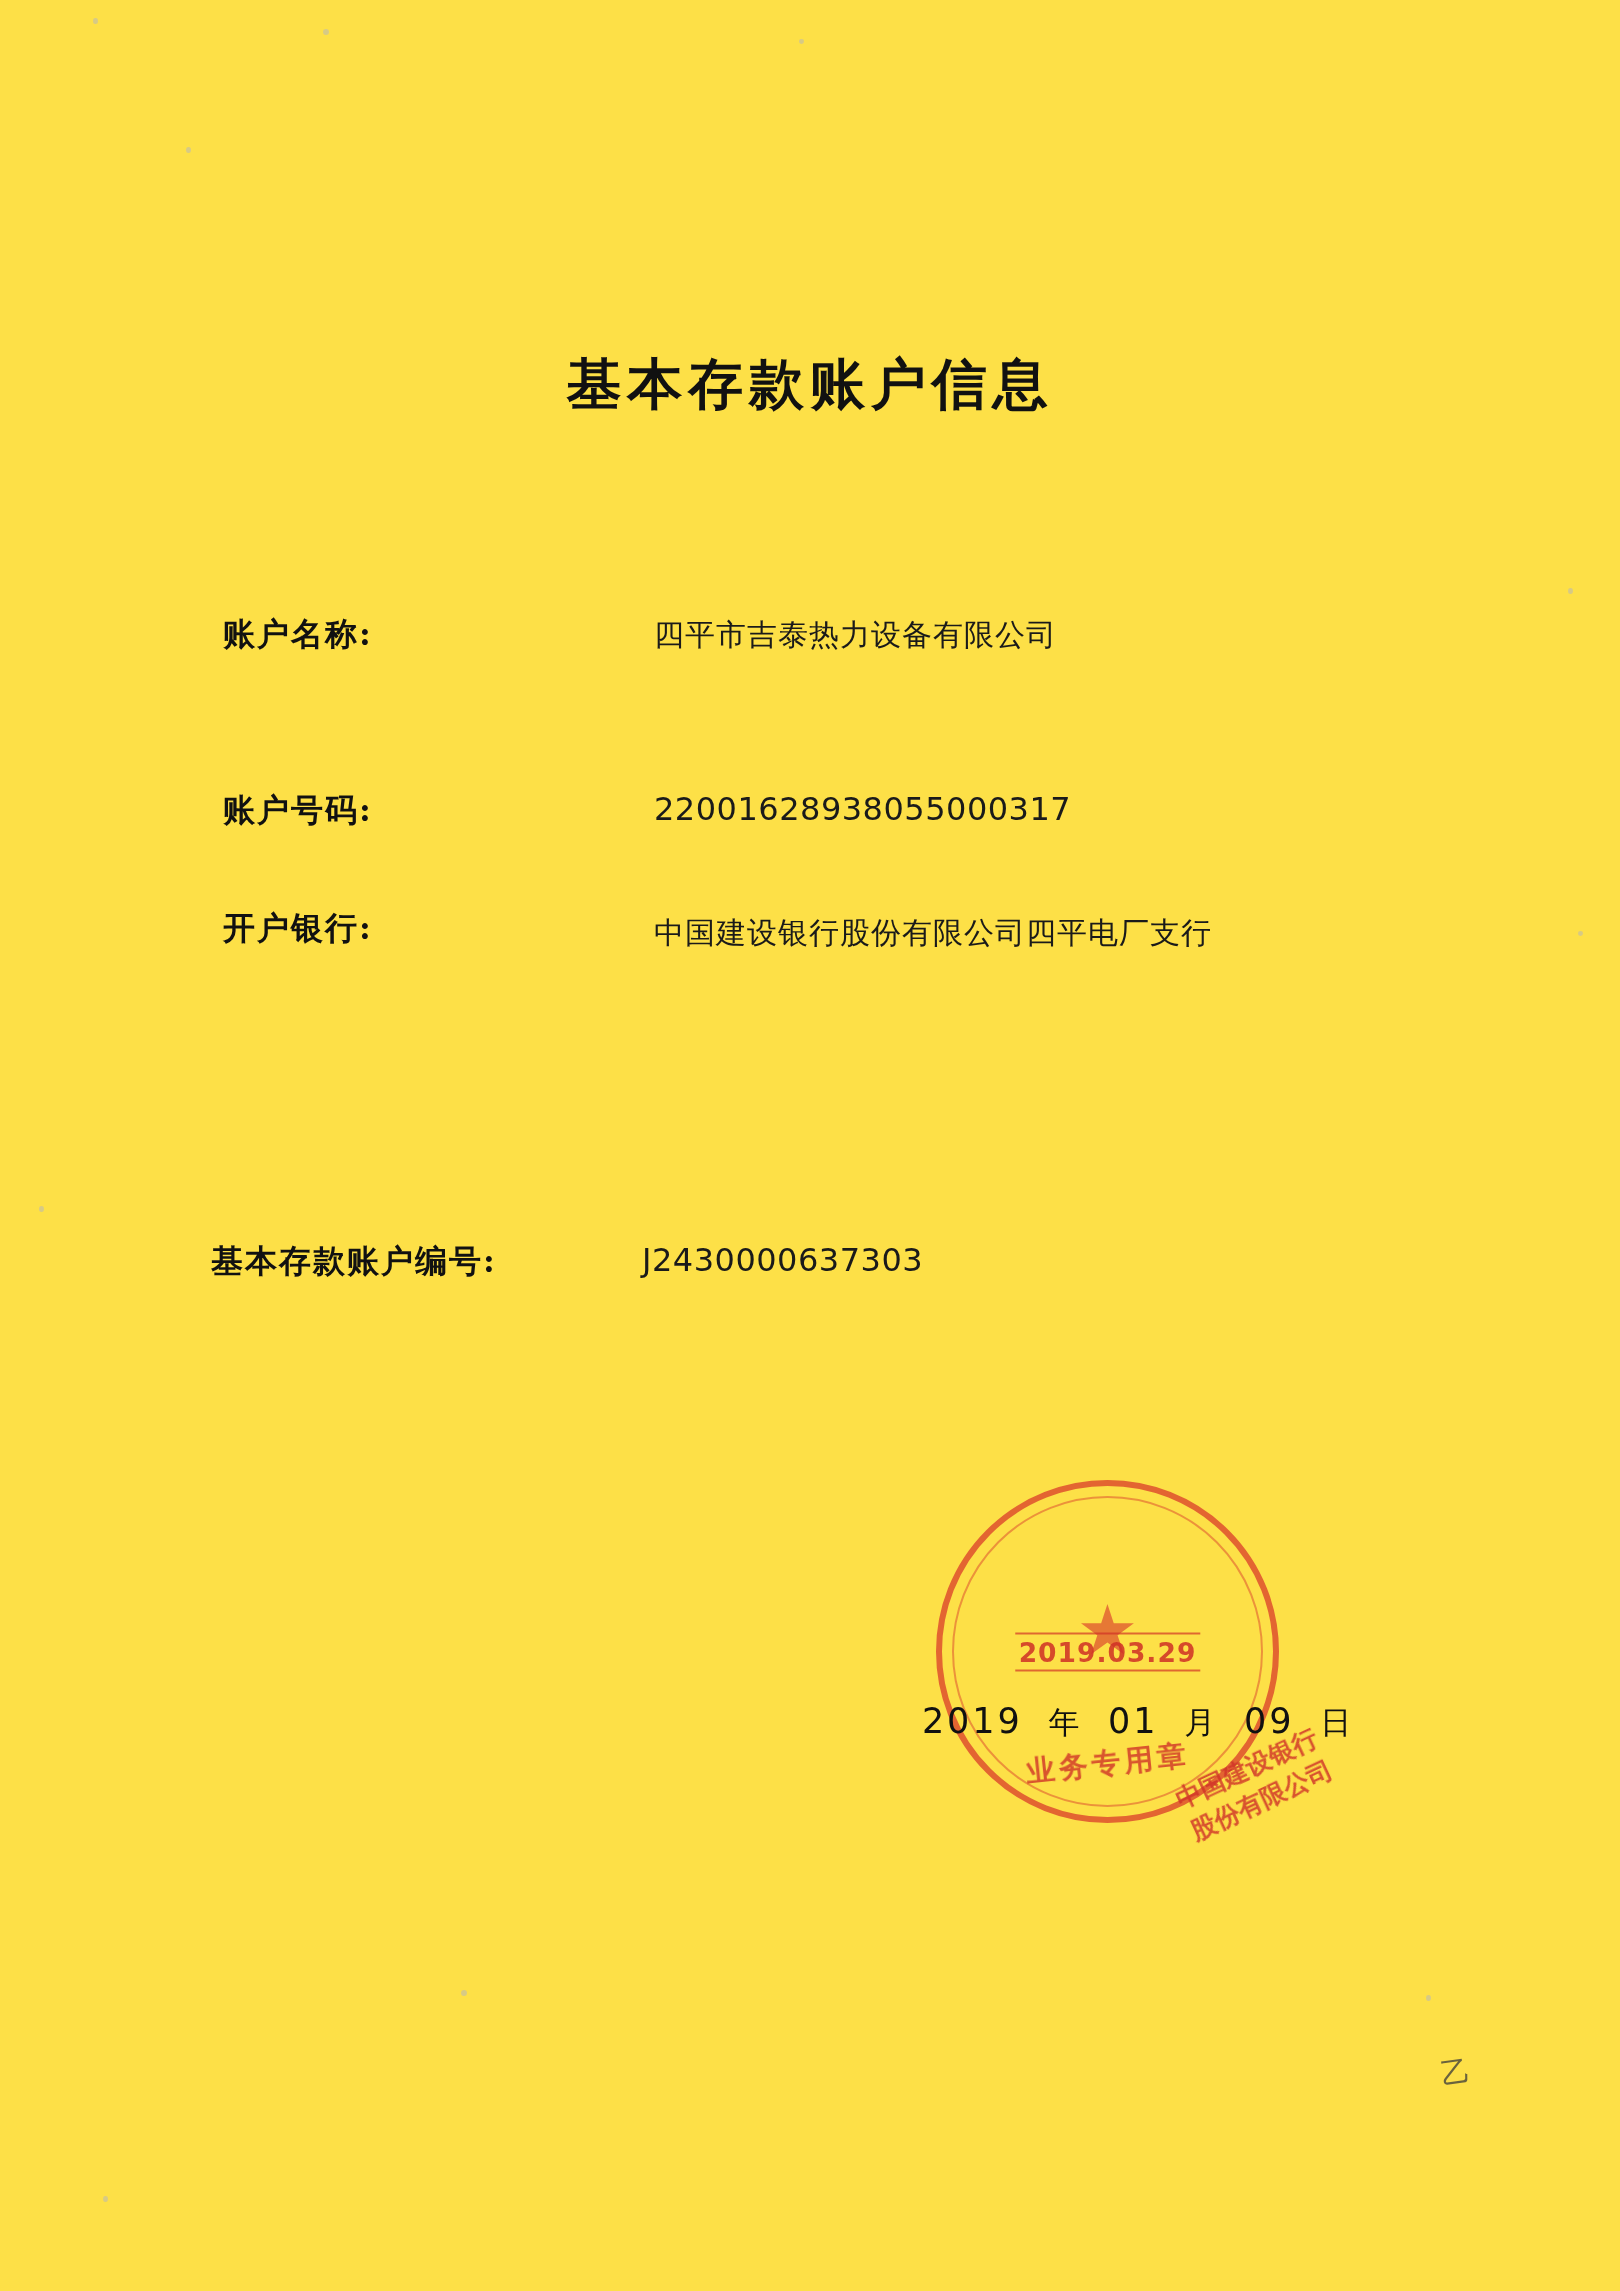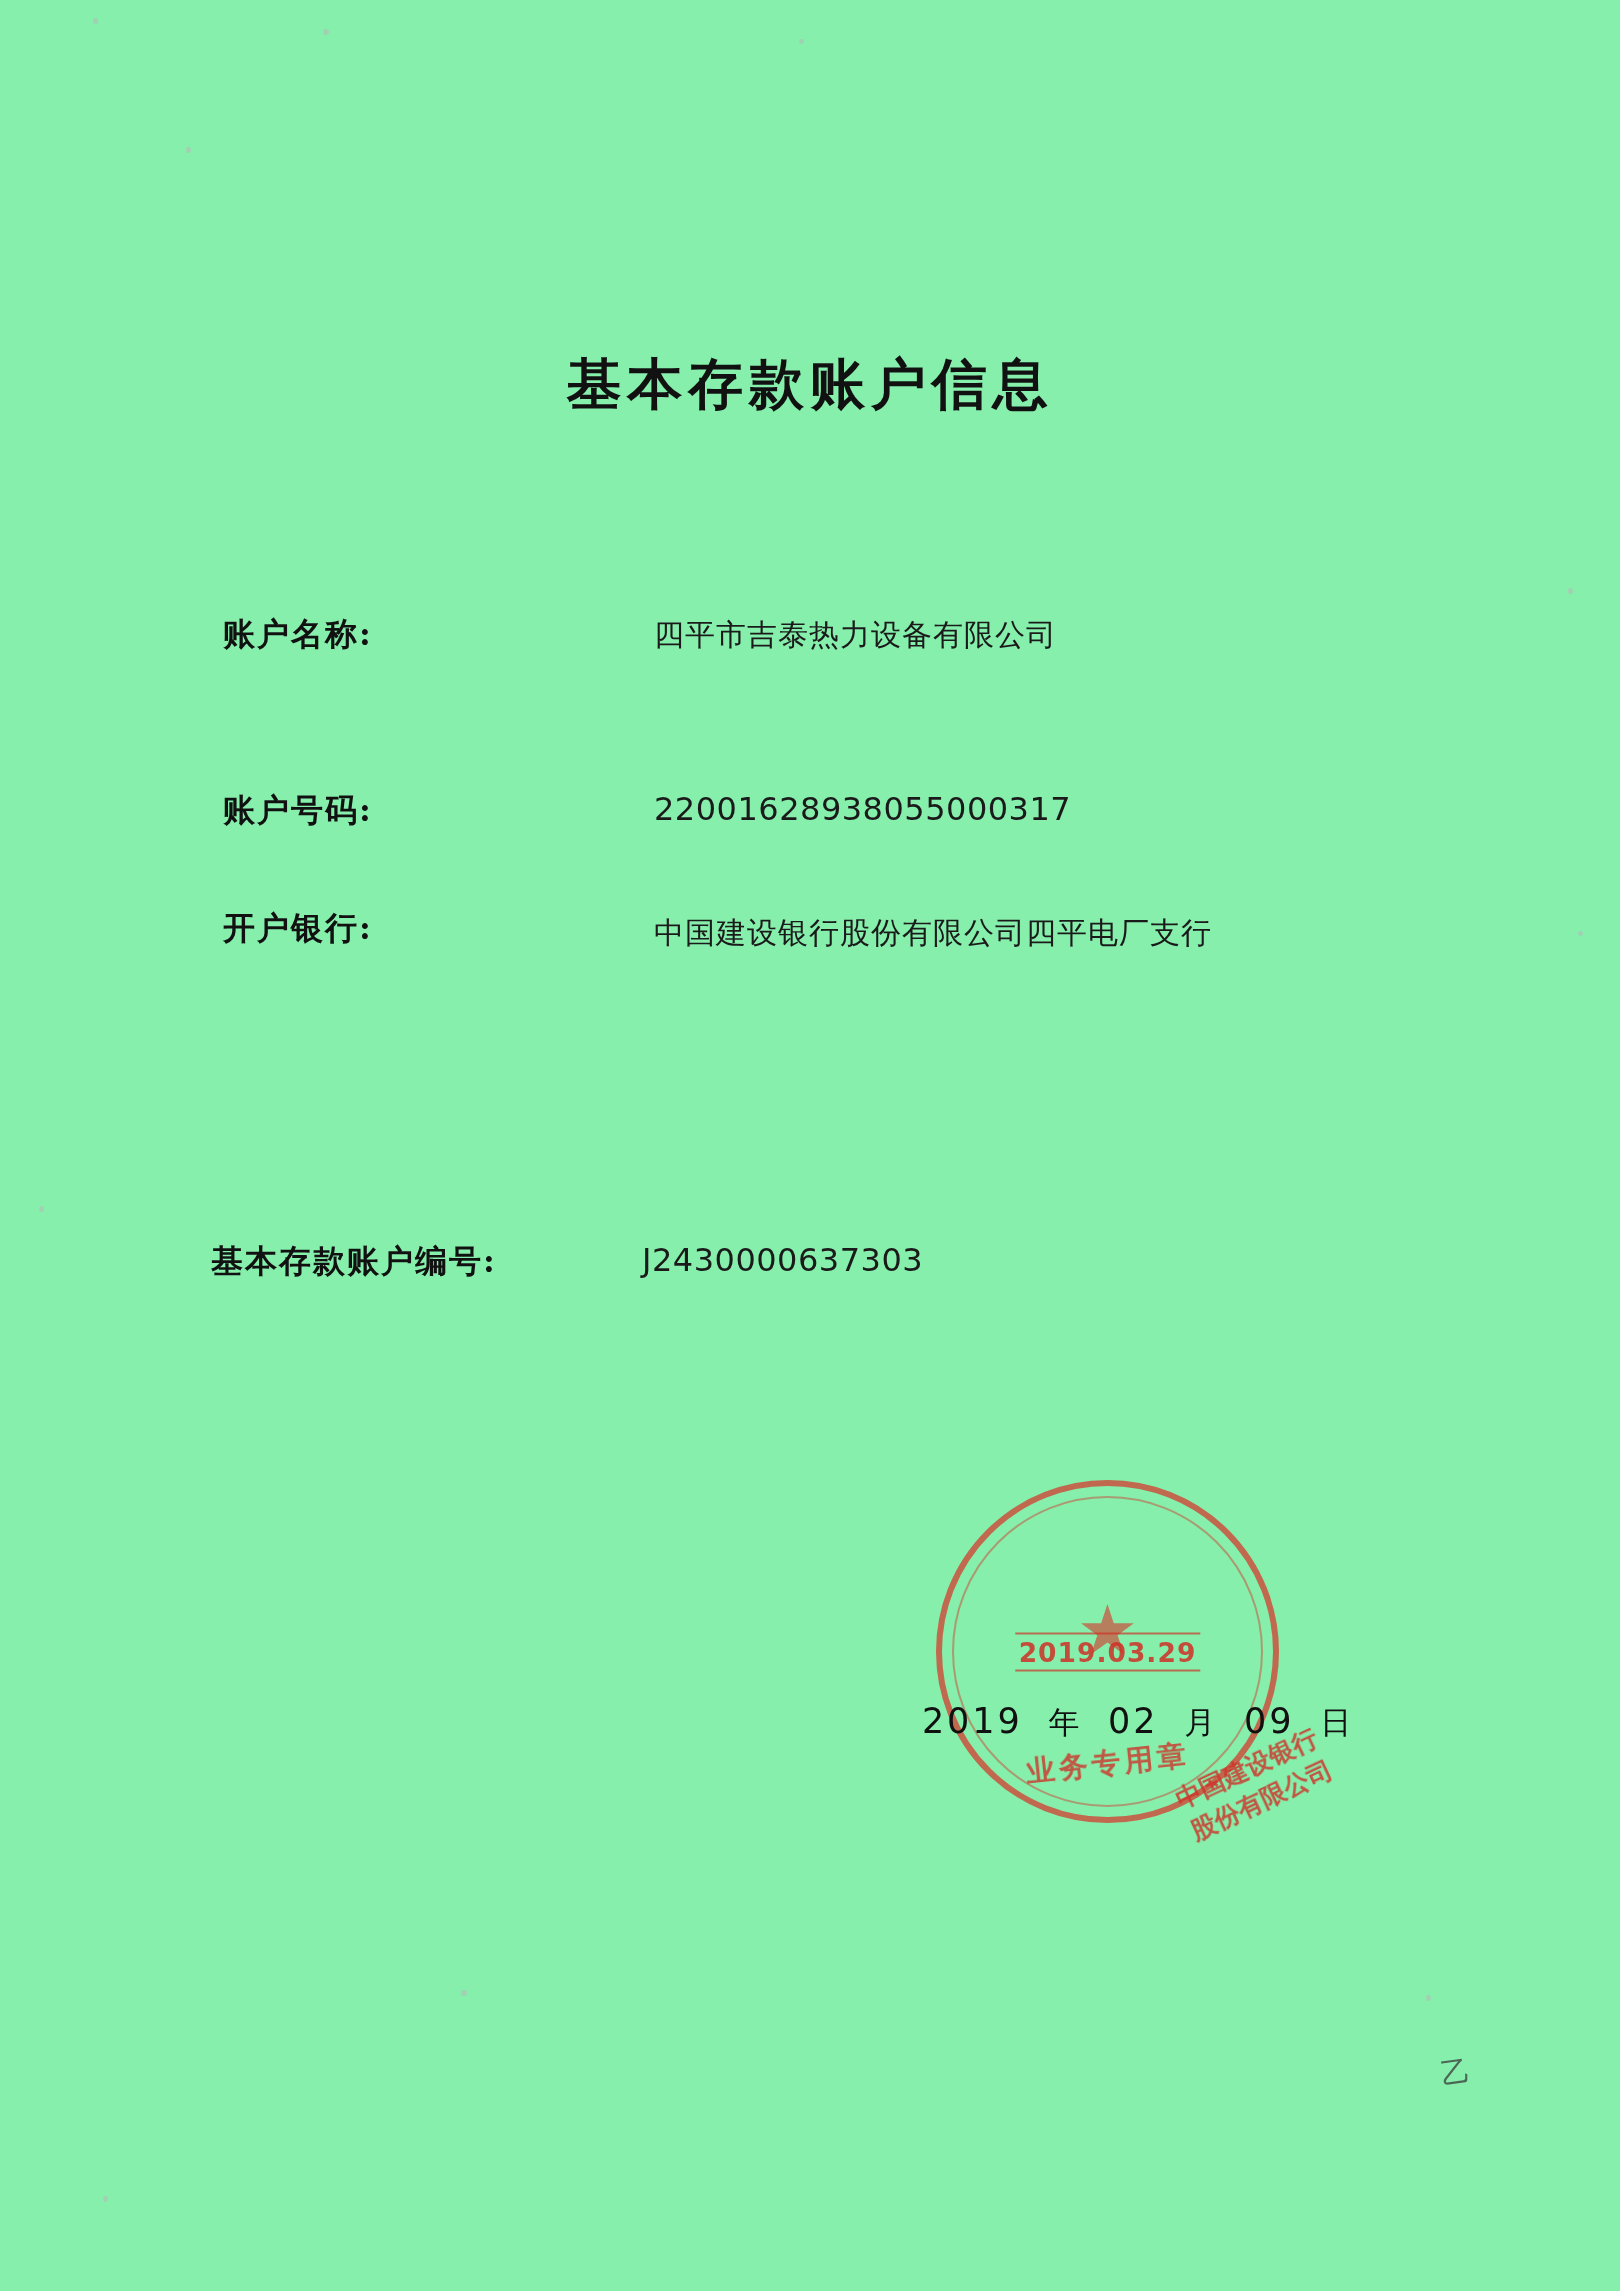--- a/index.html
+++ b/index.html
@@ -7,21 +7,21 @@
     padding: 0;
     background: #ffffff;
   }
   body {
     font-family: "Liberation Serif", "DejaVu Serif", serif;
   }
   .page {
     position: relative;
     width: 1620px;
     height: 2292px;
-    background: #86efac;
+    background: #fde047;
     overflow: hidden;
   }
 
   
   .speck {
     position: absolute;
     background: #b8b8b8;
     border-radius: 50%;
     opacity: .55;
   }
@@ -237,21 +237,21 @@
     <div class="seal-top-text">
       <span style="transform: rotate(-115deg) translate(-147px,0) rotate(90deg);">中国建设银行股份有限公司</span>
     </div>
     <div class="seal-date">2019.03.29</div>
     <div class="seal-bottom">业务专用章</div>
   </div>
 
   <div class="date-line">
     <span>2019</span>
     <span class="cn">年</span>
-    <span>02</span>
+    <span>01</span>
     <span class="cn">月</span>
     <span>09</span>
     <span class="cn">日</span>
   </div>
 
   <div class="scribble">乙</div>
 
 </div>
 
 

